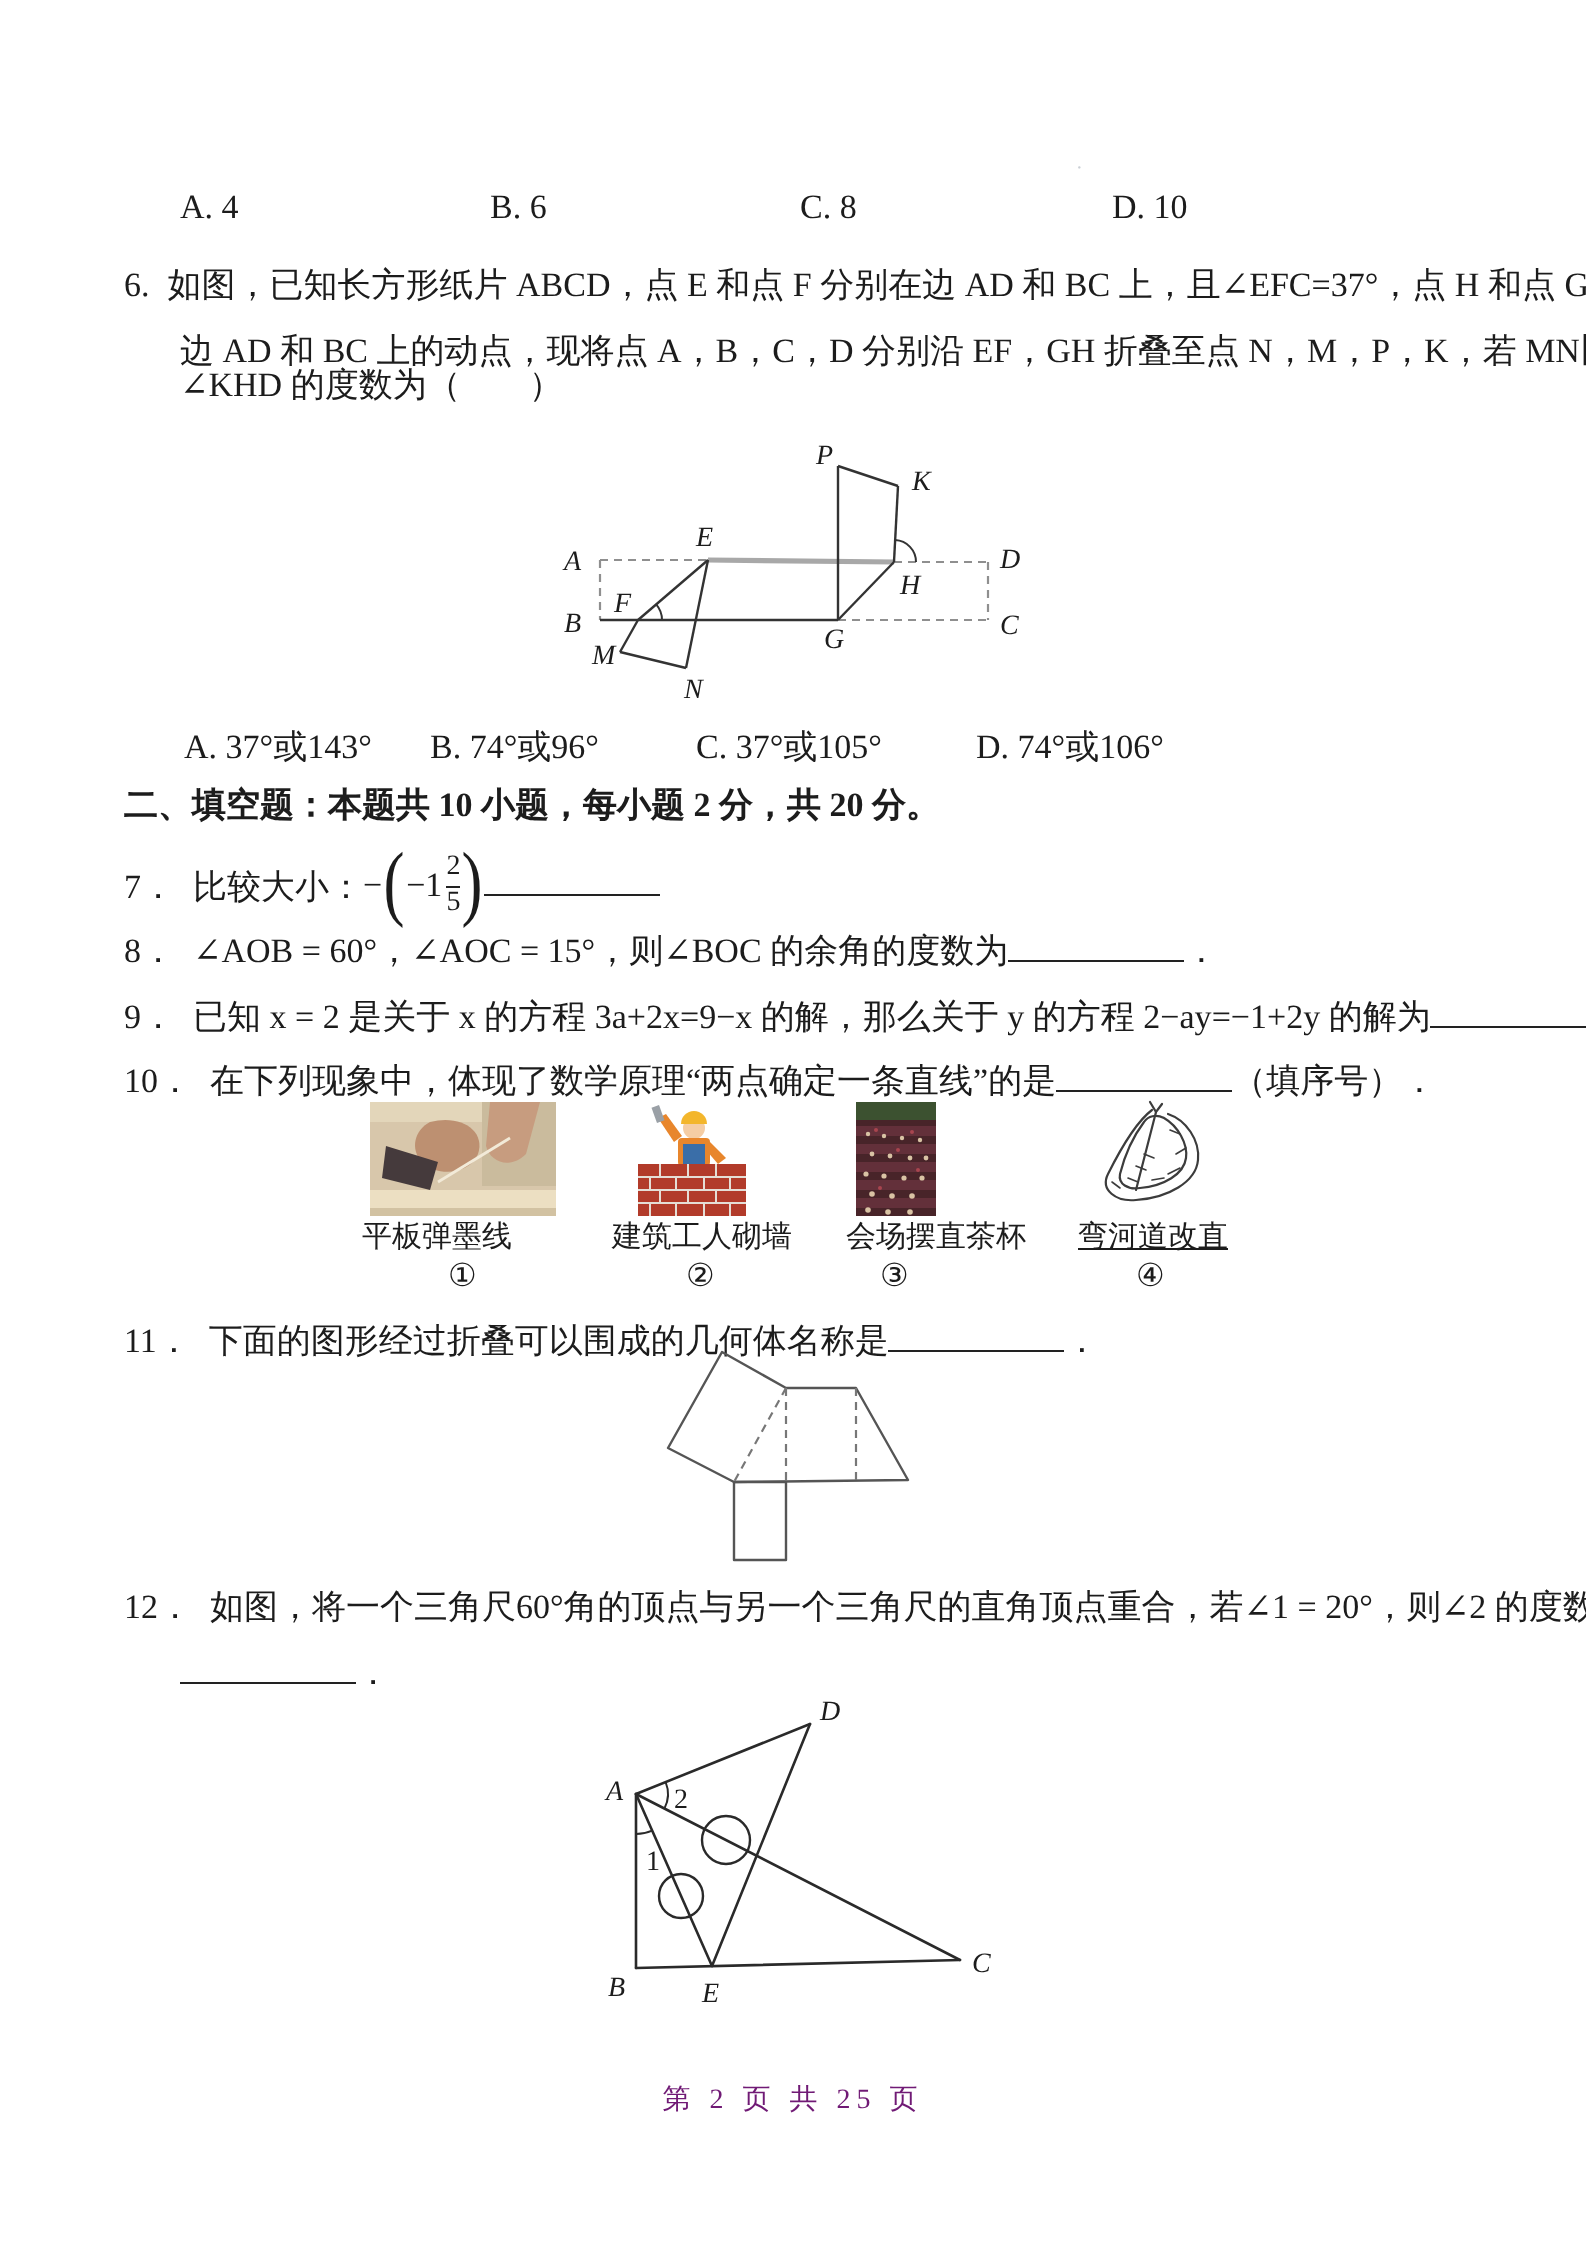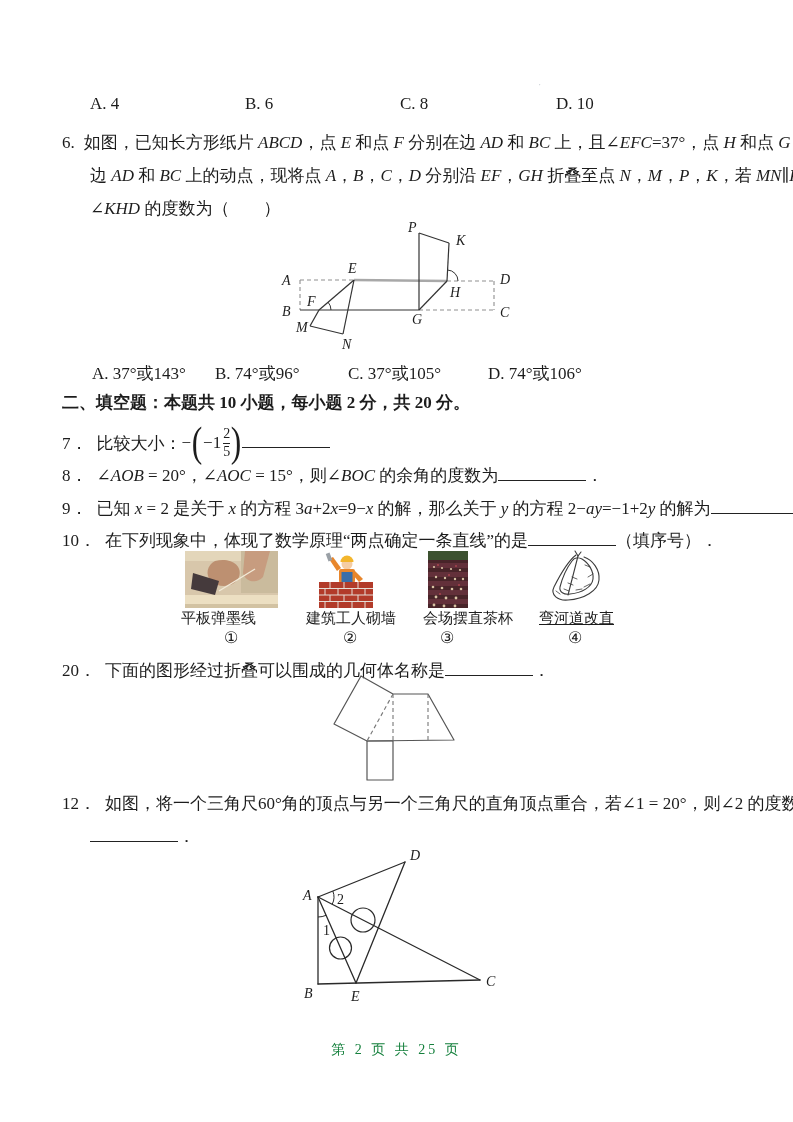--- a/index.html
+++ b/index.html
@@ -1,42 +1,42 @@
 <!DOCTYPE html>
 <html><head>
 <meta charset="utf-8">
 <style>
   html,body{margin:0;padding:0;background:#ffffff;}
   body{width:793px;height:1122px;position:relative;overflow:hidden;
        font-family:"Liberation Serif","DejaVu Serif",serif;color:#1c1c1c;font-size:17px;}
   .abs{position:absolute;white-space:nowrap;}
-  .it{font-style:italic;}
+  .it{}
   .blank{display:inline-block;width:88px;height:14px;border-bottom:1px solid #222;vertical-align:baseline;}
   .qnum{margin-right:9px;}
   .bold{font-weight:bold;font-family:Liberation Serif, serif;}
   
   .prev-opts{top:94px;left:0;width:762px;height:20px;}
   .prev-opts .o0{left:90px}.prev-opts .o1{left:245px}.prev-opts .o2{left:400px}.prev-opts .o3{left:556px}
   .q6-l1{top:131px;left:62px;}
   .q6-l2{top:164px;left:90px;}
-  .q6-l3{top:197px;left:90px;}
+  .q6-l3{top:181px;left:90px;}
   .fig6{top:220px;left:278px;}
   .q6-opts{top:362px;left:0;width:793px;height:20px;}
   .q6-opts .o0{left:92px}.q6-opts .o1{left:215px}.q6-opts .o2{left:348px}.q6-opts .o3{left:488px}
   .sec2{top:391px;left:62px;}
   .q7{top:419px;left:62px;height:48px;display:flex;align-items:center;}
   .q8{top:464px;left:62px;}
   .q9{top:497px;left:62px;}
   .q10{top:529px;left:62px;text-align:right;}
   .q11{top:659px;left:62px;}
   .q12-l1{top:792px;left:62px;}
   .q12-l2{top:825px;left:90px;}
   .fig11{top:670px;left:328px;}
   .fig12{top:843px;left:293px;}
-  .footer{top:1041px;left:0;width:793px;text-align:center;font-size:14px;letter-spacing:3px;color:#15803d;}
+  .footer{top:1041px;left:0;width:793px;text-align:center;font-size:14px;letter-spacing:3px;color:#701a75;}
   .stray{top:79px;left:538px;color:#c9ced4;font-size:10px;}
   
   .mexpr{display:inline-flex;align-items:center;}
   .bigp{font-size:42px;font-weight:300;line-height:0.85;transform:scaleX(.75);margin:0 -1px;}
   .frac{display:inline-flex;flex-direction:column;text-align:center;font-size:14px;line-height:1.15;margin-left:2px;}
   .fden{border-top:1px solid #222;}
   .sfx{display:inline;}
   
   .figitem{position:absolute;}
   .i1{left:185px;top:551px;width:93px;}
@@ -127,21 +127,21 @@
     <span>−1</span>
     <span class="frac">
       <span class="fnum">2</span>
       <span class="fden">5</span>
     </span>
     <span class="bigp">)</span>
   </span>
   <span class="sfx"><span class="blank"></span></span>
 </div>
 
-<div class="abs q8"><span class="qnum">8．</span><span><span>∠</span><span class="it">AOB</span><span> = 20°，∠</span><span class="it">AOC</span><span> = 15°，则∠</span><span class="it">BOC</span><span> 的余角的度数为</span><span class="blank"></span><span>．</span></span></div>
+<div class="abs q8"><span class="qnum">8．</span><span><span>∠</span><span class="it">AOB</span><span> = 60°，∠</span><span class="it">AOC</span><span> = 15°，则∠</span><span class="it">BOC</span><span> 的余角的度数为</span><span class="blank"></span><span>．</span></span></div>
 
 <div class="abs q9"><span class="qnum">9．</span><span><span>已知 </span><span class="it">x</span><span> = 2 是关于 </span><span class="it">x</span><span> 的方程 3</span><span class="it">a</span><span>+2</span><span class="it">x</span><span>=9−</span><span class="it">x</span><span> 的解，那么关于 </span><span class="it">y</span><span> 的方程 2−</span><span class="it">ay</span><span>=−1+2</span><span class="it">y</span><span> 的解为</span><span class="blank"></span></span></div>
 
 <div class="abs q10"><span class="qnum">10．</span><span><span>在下列现象中，体现了数学原理“两点确定一条直线”的是</span><span class="blank"></span><span>（填序号）．</span></span></div>
 
 <div class="figitem i1">
   <svg width="93" height="57" viewBox="0 0 93 57">
     <rect width="93" height="57" fill="#d8c7ab"></rect>
     <rect x="56" y="0" width="37" height="42" fill="#cabb9d"></rect>
     <rect x="0" y="0" width="56" height="10" fill="#e3d6ba"></rect>
@@ -254,21 +254,21 @@
 
 <div class="cap cap1">平板弹墨线</div>
 <div class="cap cap2">建筑工人砌墙</div>
 <div class="cap cap3">会场摆直茶杯</div>
 <div class="cap cap4">弯河道改直</div>
 <div class="cnum cnum1">①</div>
 <div class="cnum cnum2">②</div>
 <div class="cnum cnum3">③</div>
 <div class="cnum cnum4">④</div>
 
-<div class="abs q11"><span class="qnum">20．</span><span><span>下面的图形经过折叠可以围成的几何体名称是</span><span class="blank"></span><span>．</span></span></div>
+<div class="abs q11"><span class="qnum">11．</span><span><span>下面的图形经过折叠可以围成的几何体名称是</span><span class="blank"></span><span>．</span></span></div>
 
 <svg class="abs fig11" width="140" height="118" viewBox="0 0 140 118">
   <g stroke="#555" stroke-width="1.2" fill="none" stroke-linejoin="round">
     <path d="M39,71 L6,54 L33,6 L65,24 L100,24 L126,70 L39,71 Z"></path>
     <path d="M39,71 L65,71 L65,110 L39,110 Z"></path>
   </g>
   <g stroke="#777" stroke-width="1.1" stroke-dasharray="4,3" fill="none">
     <line x1="65" y1="24" x2="39" y2="71"></line>
     <line x1="65" y1="24" x2="65" y2="71"></line>
     <line x1="100" y1="24" x2="100" y2="70"></line>

